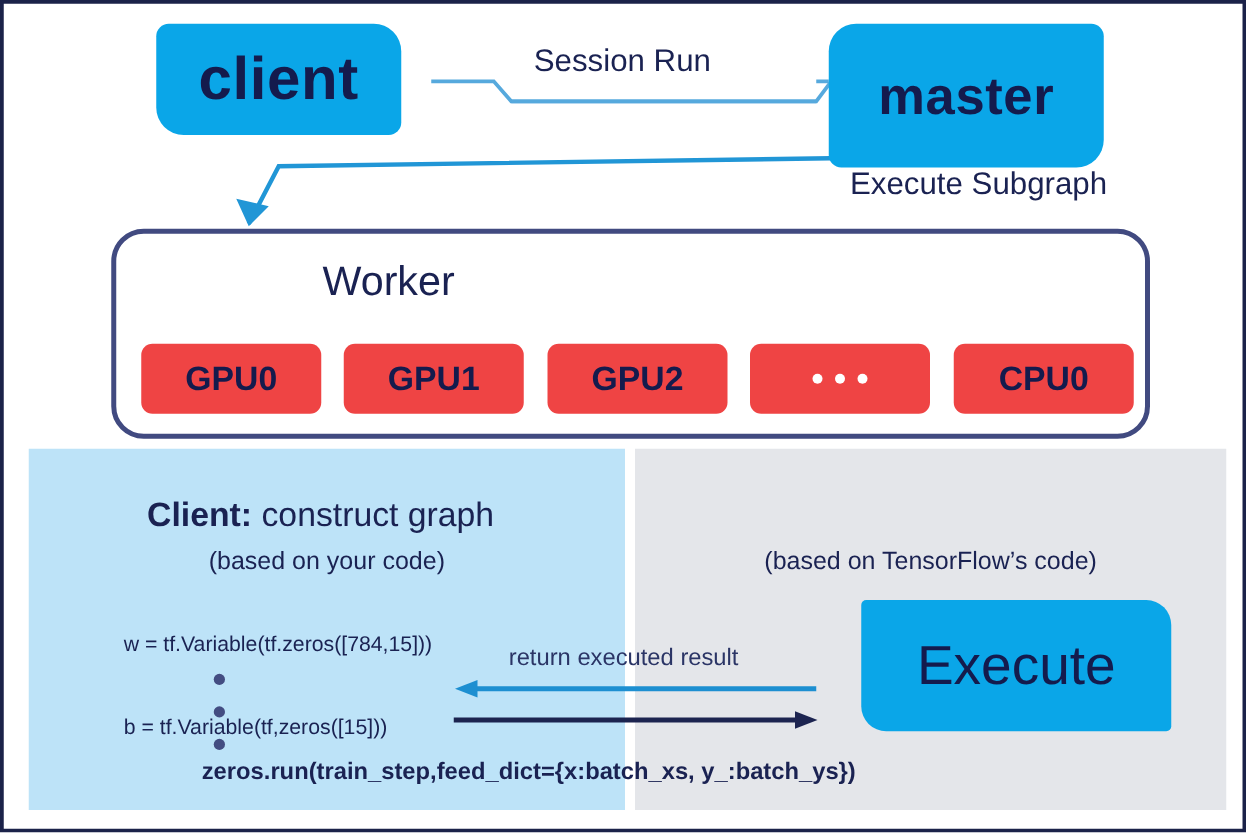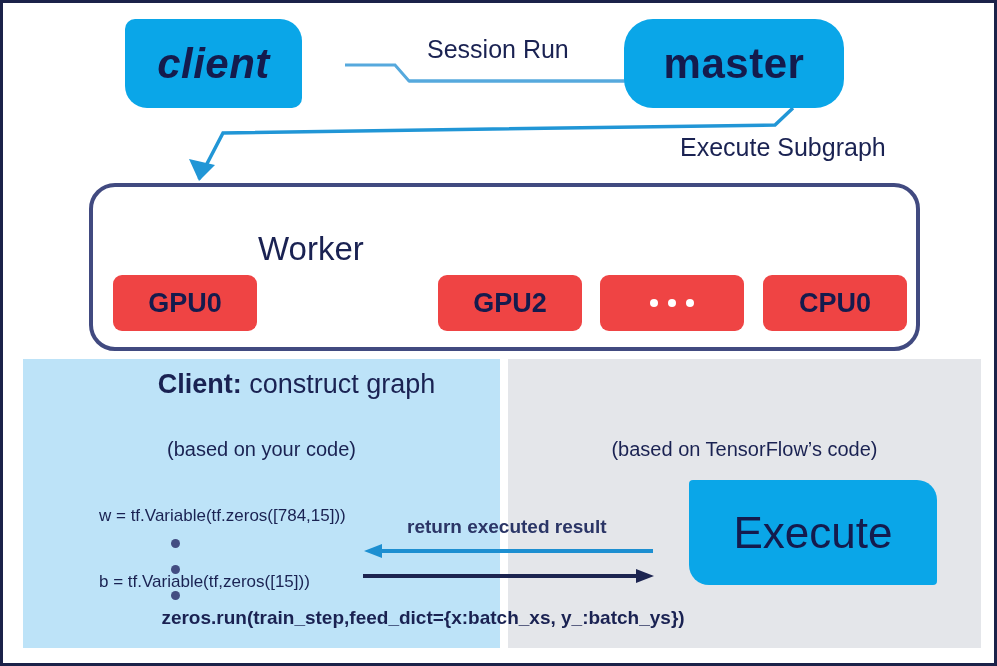--- a/index.html
+++ b/index.html
@@ -27,37 +27,35 @@
   .node {
     background: #0aa6e8;
     color: #141b4d;
     font-weight: bold;
     display: flex;
     align-items: center;
     justify-content: center;
     letter-spacing: 0.5px;
   }
   #client-node {
-    left: 122px; top: 16px; width: 177px; height: 89px;
+    left: 122px; top: 16px; width: 196px; height: 89px;
     border-radius: 14px 14px 14px 14px;
     border-top-right-radius: 22px;
     border-bottom-left-radius: 22px;
     border-top-left-radius: 10px;
     border-bottom-right-radius: 10px;
-    font-size: 42px;
-    font-style: italic;
+    font-size: 48px;
   }
   #master-node {
-    left: 621px; top: 16px; width: 220px; height: 89px;
+    left: 660px; top: 16px; width: 220px; height: 115px;
     border-top-left-radius: 22px;
     border-bottom-right-radius: 22px;
     border-top-right-radius: 10px;
     border-bottom-left-radius: 10px;
     font-size: 42px;
-    border-radius: 29px;
   }
 
   .edge-label {
     color: #1a2252;
     font-size: 25px;
     white-space: nowrap;
   }
   #session-run-label { left: 424px; top: 32px; }
   #execute-subgraph-label { left: 677px; top: 130px; }
 
@@ -66,21 +64,20 @@
     left: 86px; top: 180px; width: 831px; height: 168px;
     border: 4px solid #414a80;
     border-radius: 26px;
     background: #ffffff;
     box-sizing: border-box;
   }
   #worker-title {
     left: 255px; top: 203px;
     font-size: 33px;
     color: #1a2252;
-    margin-top: 24px;
   }
   .device {
     background: #ef4444;
     color: #141b4d;
     font-weight: bold;
     font-size: 27px;
     height: 56px;
     display: flex;
     align-items: center;
     justify-content: center;
@@ -121,21 +118,21 @@
     white-space: nowrap;
   }
   .panel-title b { font-weight: bold; }
   .panel-sub {
     color: #1a2252;
     font-size: 20px;
     text-align: center;
     white-space: nowrap;
     margin-top: 22px;
   }
-  #client-title { left: 20px; top: 366px; width: 467px; padding-left: 40px; }
+  #client-title { left: 20px; top: 394px; width: 467px; }
   #client-sub   { left: 20px; top: 413px; width: 477px; }
   #master-title { left: 505px; top: 376px; width: 473px; }
   #master-sub   { left: 505px; top: 413px; width: 473px; }
 
   
   #code-block {
     left: 96px; top: 458px;
     color: #1a2252;
     font-size: 17px;
     line-height: 22px;
@@ -151,21 +148,21 @@
     display: block;
     width: 9px; height: 9px;
     border-radius: 50%;
     background: #434d82;
   }
 
   
   #return-label {
     left: 404px; top: 513px;
     font-size: 19px;
-    font-weight: bold;
+    font-weight: normal;
     color: #2b3566;
     white-space: nowrap;
   }
   #arrows-svg { left: 355px; top: 538px; }
 
   
   #execute-node {
     left: 686px; top: 477px; width: 248px; height: 105px;
     background: #0aa6e8;
     color: #141b4d;
@@ -209,20 +206,21 @@
 
   <div class="abs node" id="master-node">master</div>
 
   <div class="abs edge-label" id="session-run-label">Session Run</div>
   <div class="abs edge-label" id="execute-subgraph-label">Execute Subgraph</div>
 
   <div class="abs" id="worker-box"></div>
   <div class="abs" id="worker-title">Worker</div>
 
   <div class="abs device" id="dev-0">GPU0</div>
+  <div class="abs device" id="dev-1">GPU1</div>
   <div class="abs device" id="dev-2">GPU2</div>
   <div class="abs device" id="dev-3">
     <span class="dots-h">
         <i></i>
         <i></i>
         <i></i>
       </span>
   </div>
   <div class="abs device" id="dev-4">CPU0</div>
 

